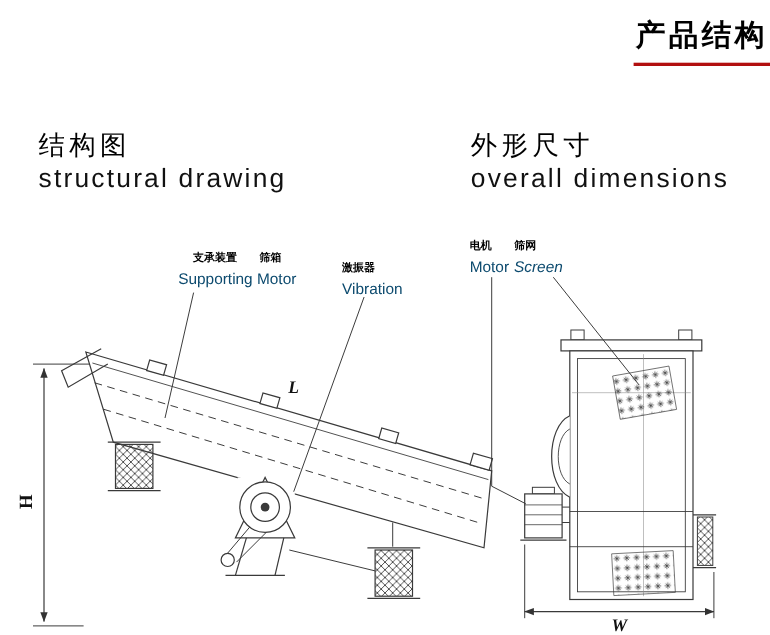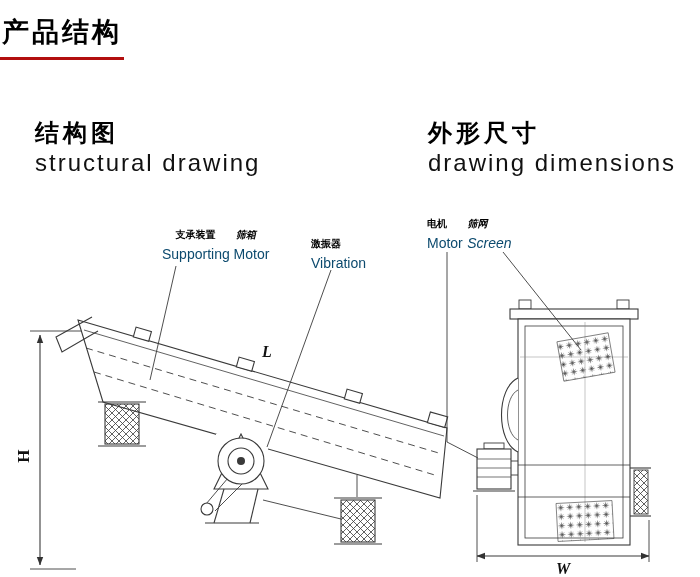--- a/index.html
+++ b/index.html
@@ -5,39 +5,39 @@
   html,body { margin:0; padding:0; background:#ffffff; }
   .page {
     position:relative; width:700px; height:577px; background:#fff;
     font-family:"Liberation Sans","DejaVu Sans",sans-serif; color:#111;
     overflow:hidden;
   }
   .art { position:absolute; left:0; top:0; }
 
   .title {
     position:absolute; top:14px; left:0; width:100%;
-    text-align:left; margin:0;
+    text-align:right; margin:0;
     font-size:27px; font-weight:700; letter-spacing:3px; color:#000;
   }
   .title-text {
     display:inline-block; padding:0 2px 7px 2px;
     border-bottom:3px solid var(--accent,#b20f0f);
   }
 
   .heading { position:absolute; line-height:1.1; }
-  .heading .cn { display:block; font-size:24px; font-weight:700; letter-spacing:4px; color:#000; }
+  .heading .cn { display:block; font-size:24px; font-weight:400; letter-spacing:4px; color:#000; }
   .heading .en { display:block; font-size:24px; margin-top:4px; letter-spacing:2px; color:#111; }
   #heading-structural { left:35px; top:120px; }
   #heading-overall    { left:428px; top:120px; }
 
   .callout { position:absolute; line-height:1.3; white-space:nowrap; }
   .callout .cjk   { font-size:10px; font-weight:700; color:#000; }
   .callout .latin { font-size:14px; font-weight:400; color:#0c4a6e; }
   .callout .row { display:block; }
-  .gap-lg { margin-left:16px;font-style:italic; }
+  .gap-lg { margin-left:16px; }
   .gap-sm { margin-left:0;font-style:italic; }
   #callout-support  { left:162px; top:223px;text-align:center; }
   #callout-vibrator { left:311px; top:232px; }
   #callout-motor    { left:427px; top:212px; }
 </style>
 </head>
 <body>
 
 <div class="page">
 
@@ -45,21 +45,21 @@
     <span class="title-text">产品结构</span>
   </h1>
 
   <div class="heading" id="heading-structural">
     <span class="cn">结构图</span>
     <span class="en">structural drawing</span>
   </div>
 
   <div class="heading" id="heading-overall">
     <span class="cn">外形尺寸</span>
-    <span class="en">drawing dimensions</span>
+    <span class="en">overall dimensions</span>
   </div>
 
   <div class="callout" id="callout-support">
     <span class="row">
       <span class="cjk">支承装置</span>
       <span class="cjk gap-lg">筛箱</span>
     </span>
     <span class="row">
       <span class="latin">Supporting Motor</span>
     </span>

